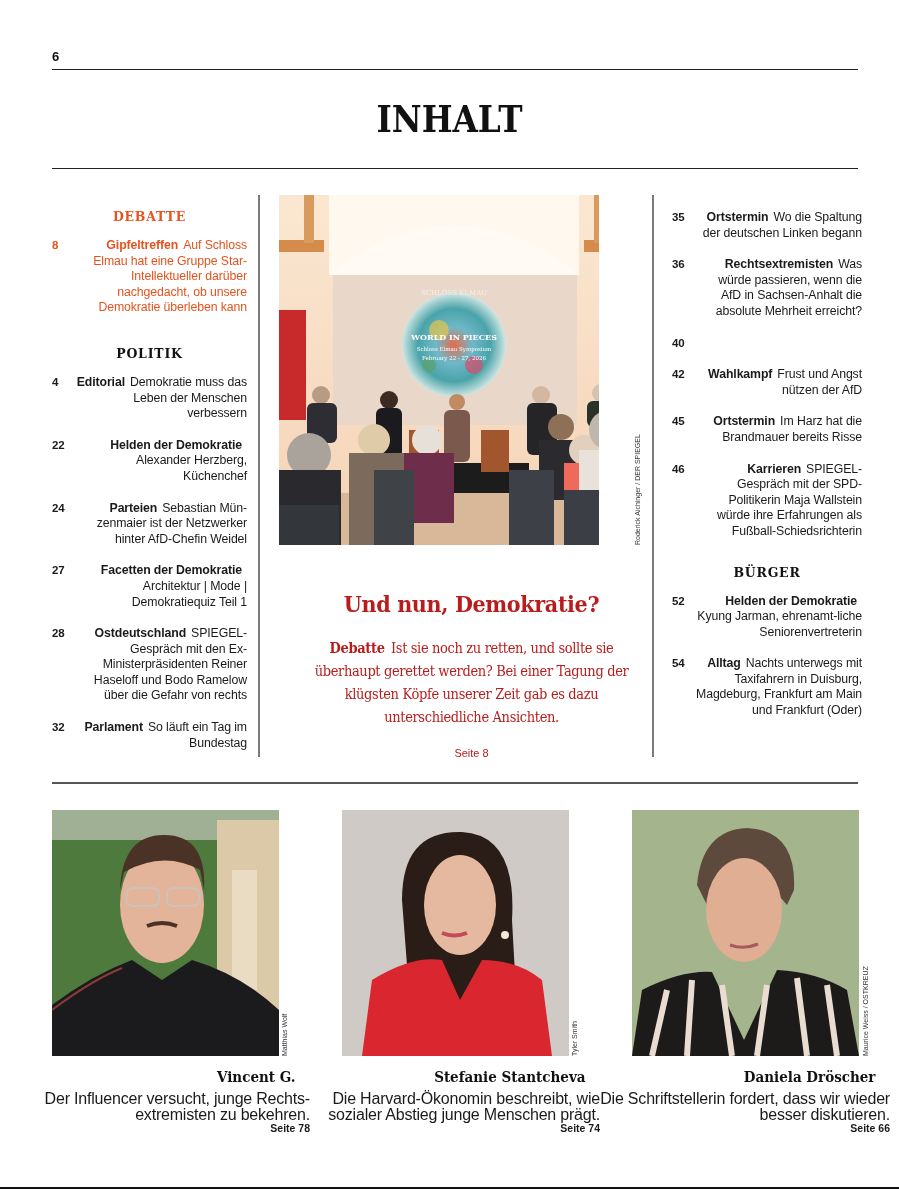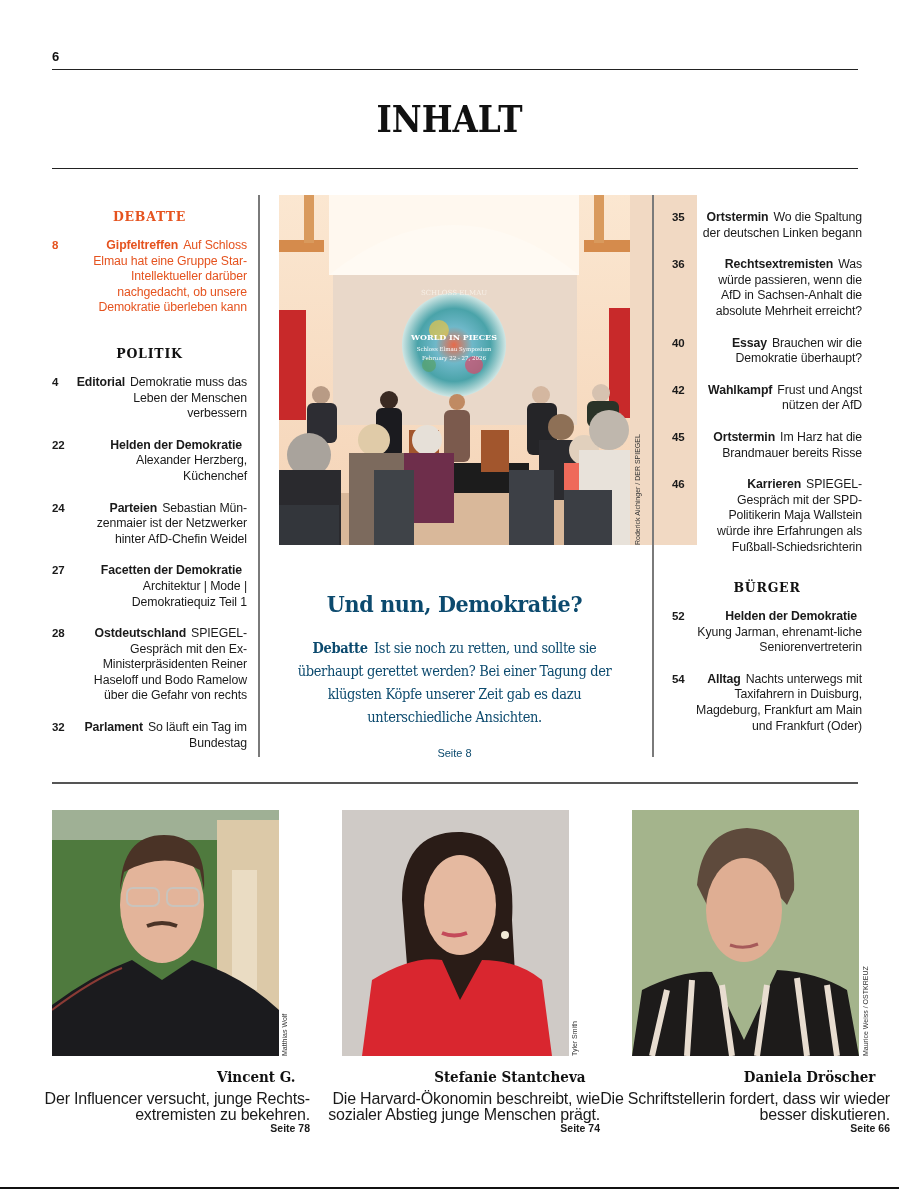--- a/index.html
+++ b/index.html
@@ -28,24 +28,24 @@
   .section-head { text-align: center; font-family: "DejaVu Serif", serif; font-weight: 700; font-size: 12.5px;
                   letter-spacing: 0.8px; margin: 0 0 14px 0; color: #111; }
   .section-head.orange { color: #e5531f; }
 
   .entry { display: flex; font-size: 12.3px; line-height: 15.6px; margin-bottom: 16px; letter-spacing: -0.1px; }
   .entry .num { width: 24px; flex: 0 0 24px; font-family: "Liberation Sans", sans-serif; font-weight: 700; font-size: 11.5px; }
   .entry .body { flex: 1; text-align: right; }
   .entry .kw { font-weight: 700; margin-right: 5px; }
   .entry.orange { color: #e5531f; }
 
-  .photo { position: absolute; left: 279px; top: 195px; width: 418px; height: 350px; overflow: hidden; background: #f1d9c3; }
+  .photo { position: absolute; left: 279px; top: 195px; width: 320px; height: 350px; overflow: hidden; background: #f1d9c3; }
   .credit { position: absolute; font-size: 7px; color: #333; white-space: nowrap; transform: rotate(-90deg); transform-origin: left top; font-family: "Liberation Sans", sans-serif; }
 
-  .feature { position: absolute; left: 279px; width: 351px; top: 590px; text-align: center; color: #0c4a6e; }
+  .feature { position: absolute; left: 296px; width: 351px; top: 590px; text-align: center; color: #b91c1c; }
   .feature-title { font-family: "DejaVu Serif", serif; font-weight: 700; font-size: 23px; letter-spacing: -0.4px; transform: scaleX(0.9); }
   .feature-dek { margin-top: 20px; font-family: "DejaVu Serif", serif; font-size: 14.2px; line-height: 23px; letter-spacing: -0.4px; transform: scaleX(0.92); transform-origin: center; }
   .feature-dek .kw { font-weight: 700; margin-right: 7px; }
   .feature-page { margin-top: 18px; font-weight: 400; font-size: 11px; }
 
   .portrait { position: absolute; top: 810px; width: 227px; height: 246px; overflow: hidden; }
   .p1 { left: 52px; }
   .p2 { left: 342px; }
   .p3 { left: 632px; }
 
@@ -187,21 +187,20 @@
   <div class="entry">
     <span class="num">35</span>
     <span class="body"><span class="kw">Ortstermin</span><span>Wo die Spaltung der deutschen Linken begann</span></span>
   </div>
   <div class="entry">
     <span class="num">36</span>
     <span class="body"><span class="kw">Rechtsextremisten</span><span>Was würde passieren, wenn die AfD in Sachsen-Anhalt die absolute Mehrheit erreicht?</span></span>
   </div>
   <div class="entry">
     <span class="num">40</span>
-    <span class="body"><span class="kw">Essay</span><span>Brauchen wir die Demokratie überhaupt?</span></span>
   </div>
   <div class="entry">
     <span class="num">42</span>
     <span class="body"><span class="kw">Wahlkampf</span><span>Frust und Angst nützen der AfD</span></span>
   </div>
   <div class="entry">
     <span class="num">45</span>
     <span class="body"><span class="kw">Ortstermin</span><span>Im Harz hat die Brandmauer bereits Risse</span></span>
   </div>
   <div class="entry" style="margin-bottom:25px">

